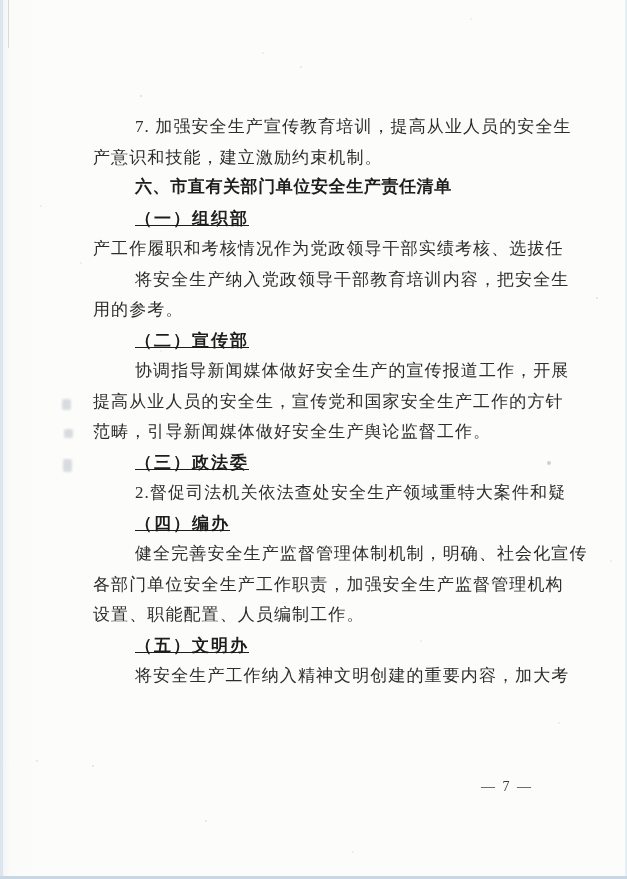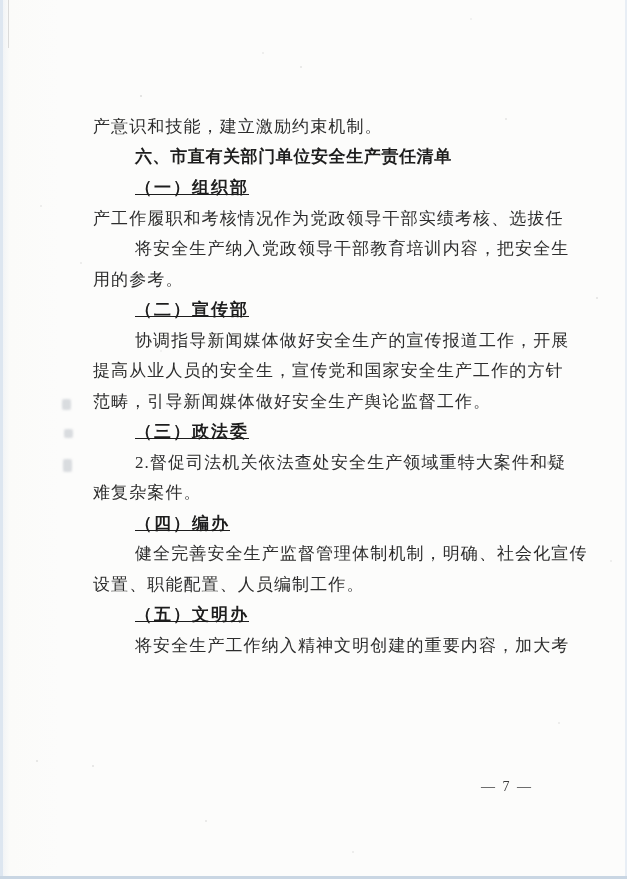--- a/index.html
+++ b/index.html
@@ -110,35 +110,36 @@
 <body>
 
 <div class="page">
   <div class="speckles"></div>
   <div class="fold-line"></div>
   <div class="bleed b1"></div>
   <div class="bleed b2"></div>
   <div class="bleed b3"></div>
 
   <div class="content">
+    <div class="line indent">7. 加强安全生产宣传教育培训，提高从业人员的安全生</div>
     <div class="line">产意识和技能，建立激励约束机制。</div>
     <div class="line indent h-sans">六、市直有关部门单位安全生产责任清单</div>
     <div class="line indent h-serif">（一）组织部</div>
     <div class="line">产工作履职和考核情况作为党政领导干部实绩考核、选拔任</div>
     <div class="line indent">将安全生产纳入党政领导干部教育培训内容，把安全生</div>
     <div class="line">用的参考。</div>
     <div class="line indent h-serif">（二）宣传部</div>
     <div class="line indent">协调指导新闻媒体做好安全生产的宣传报道工作，开展</div>
     <div class="line">提高从业人员的安全生，宣传党和国家安全生产工作的方针</div>
     <div class="line">范畴，引导新闻媒体做好安全生产舆论监督工作。</div>
     <div class="line indent h-serif">（三）政法委</div>
     <div class="line indent">2.督促司法机关依法查处安全生产领域重特大案件和疑</div>
-    <div class="line">难复杂案件。</div>
     <div class="line indent h-serif">（四）编办</div>
     <div class="line indent">健全完善安全生产监督管理体制机制，明确、社会化宣传</div>
+    <div class="line">各部门单位安全生产工作职责，加强安全生产监督管理机构</div>
     <div class="line">设置、职能配置、人员编制工作。</div>
     <div class="line indent h-serif">（五）文明办</div>
     <div class="line indent">将安全生产工作纳入精神文明创建的重要内容，加大考</div>
   </div>
 
   <div class="pagenum">— 7 —</div>
 
   <div class="edge-left"></div>
   <div class="edge-right"></div>
   <div class="edge-bottom"></div>

